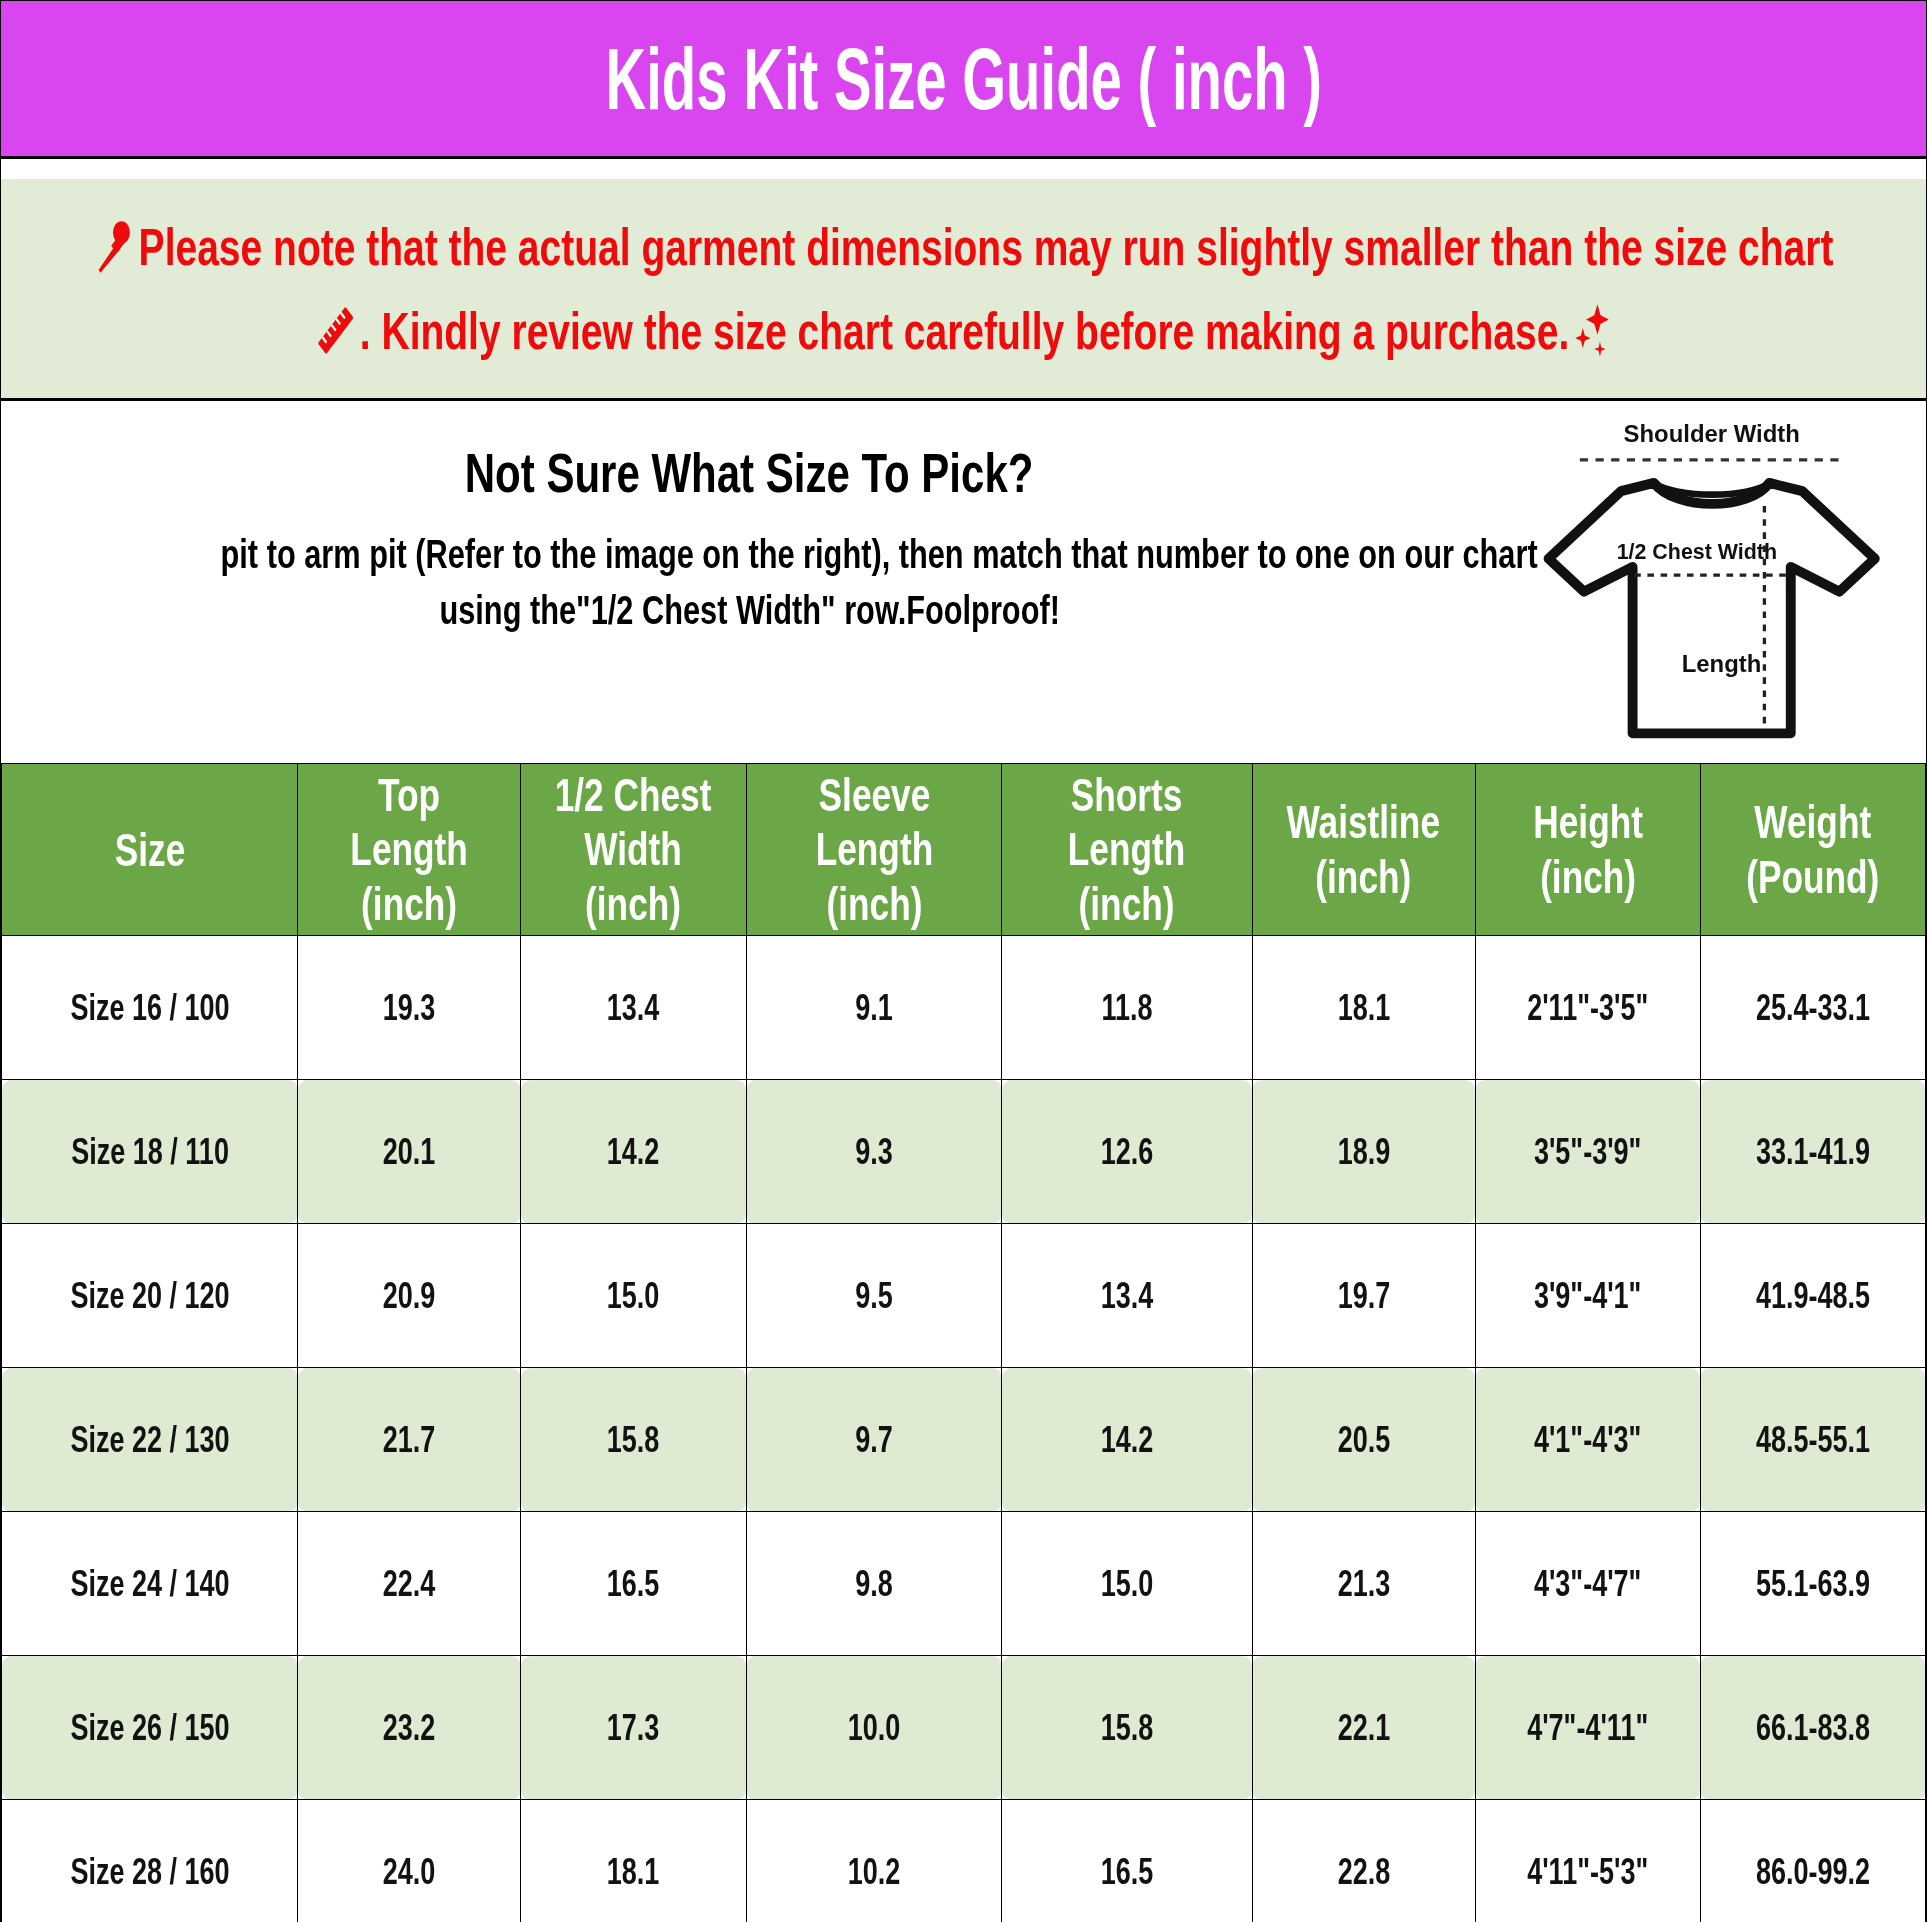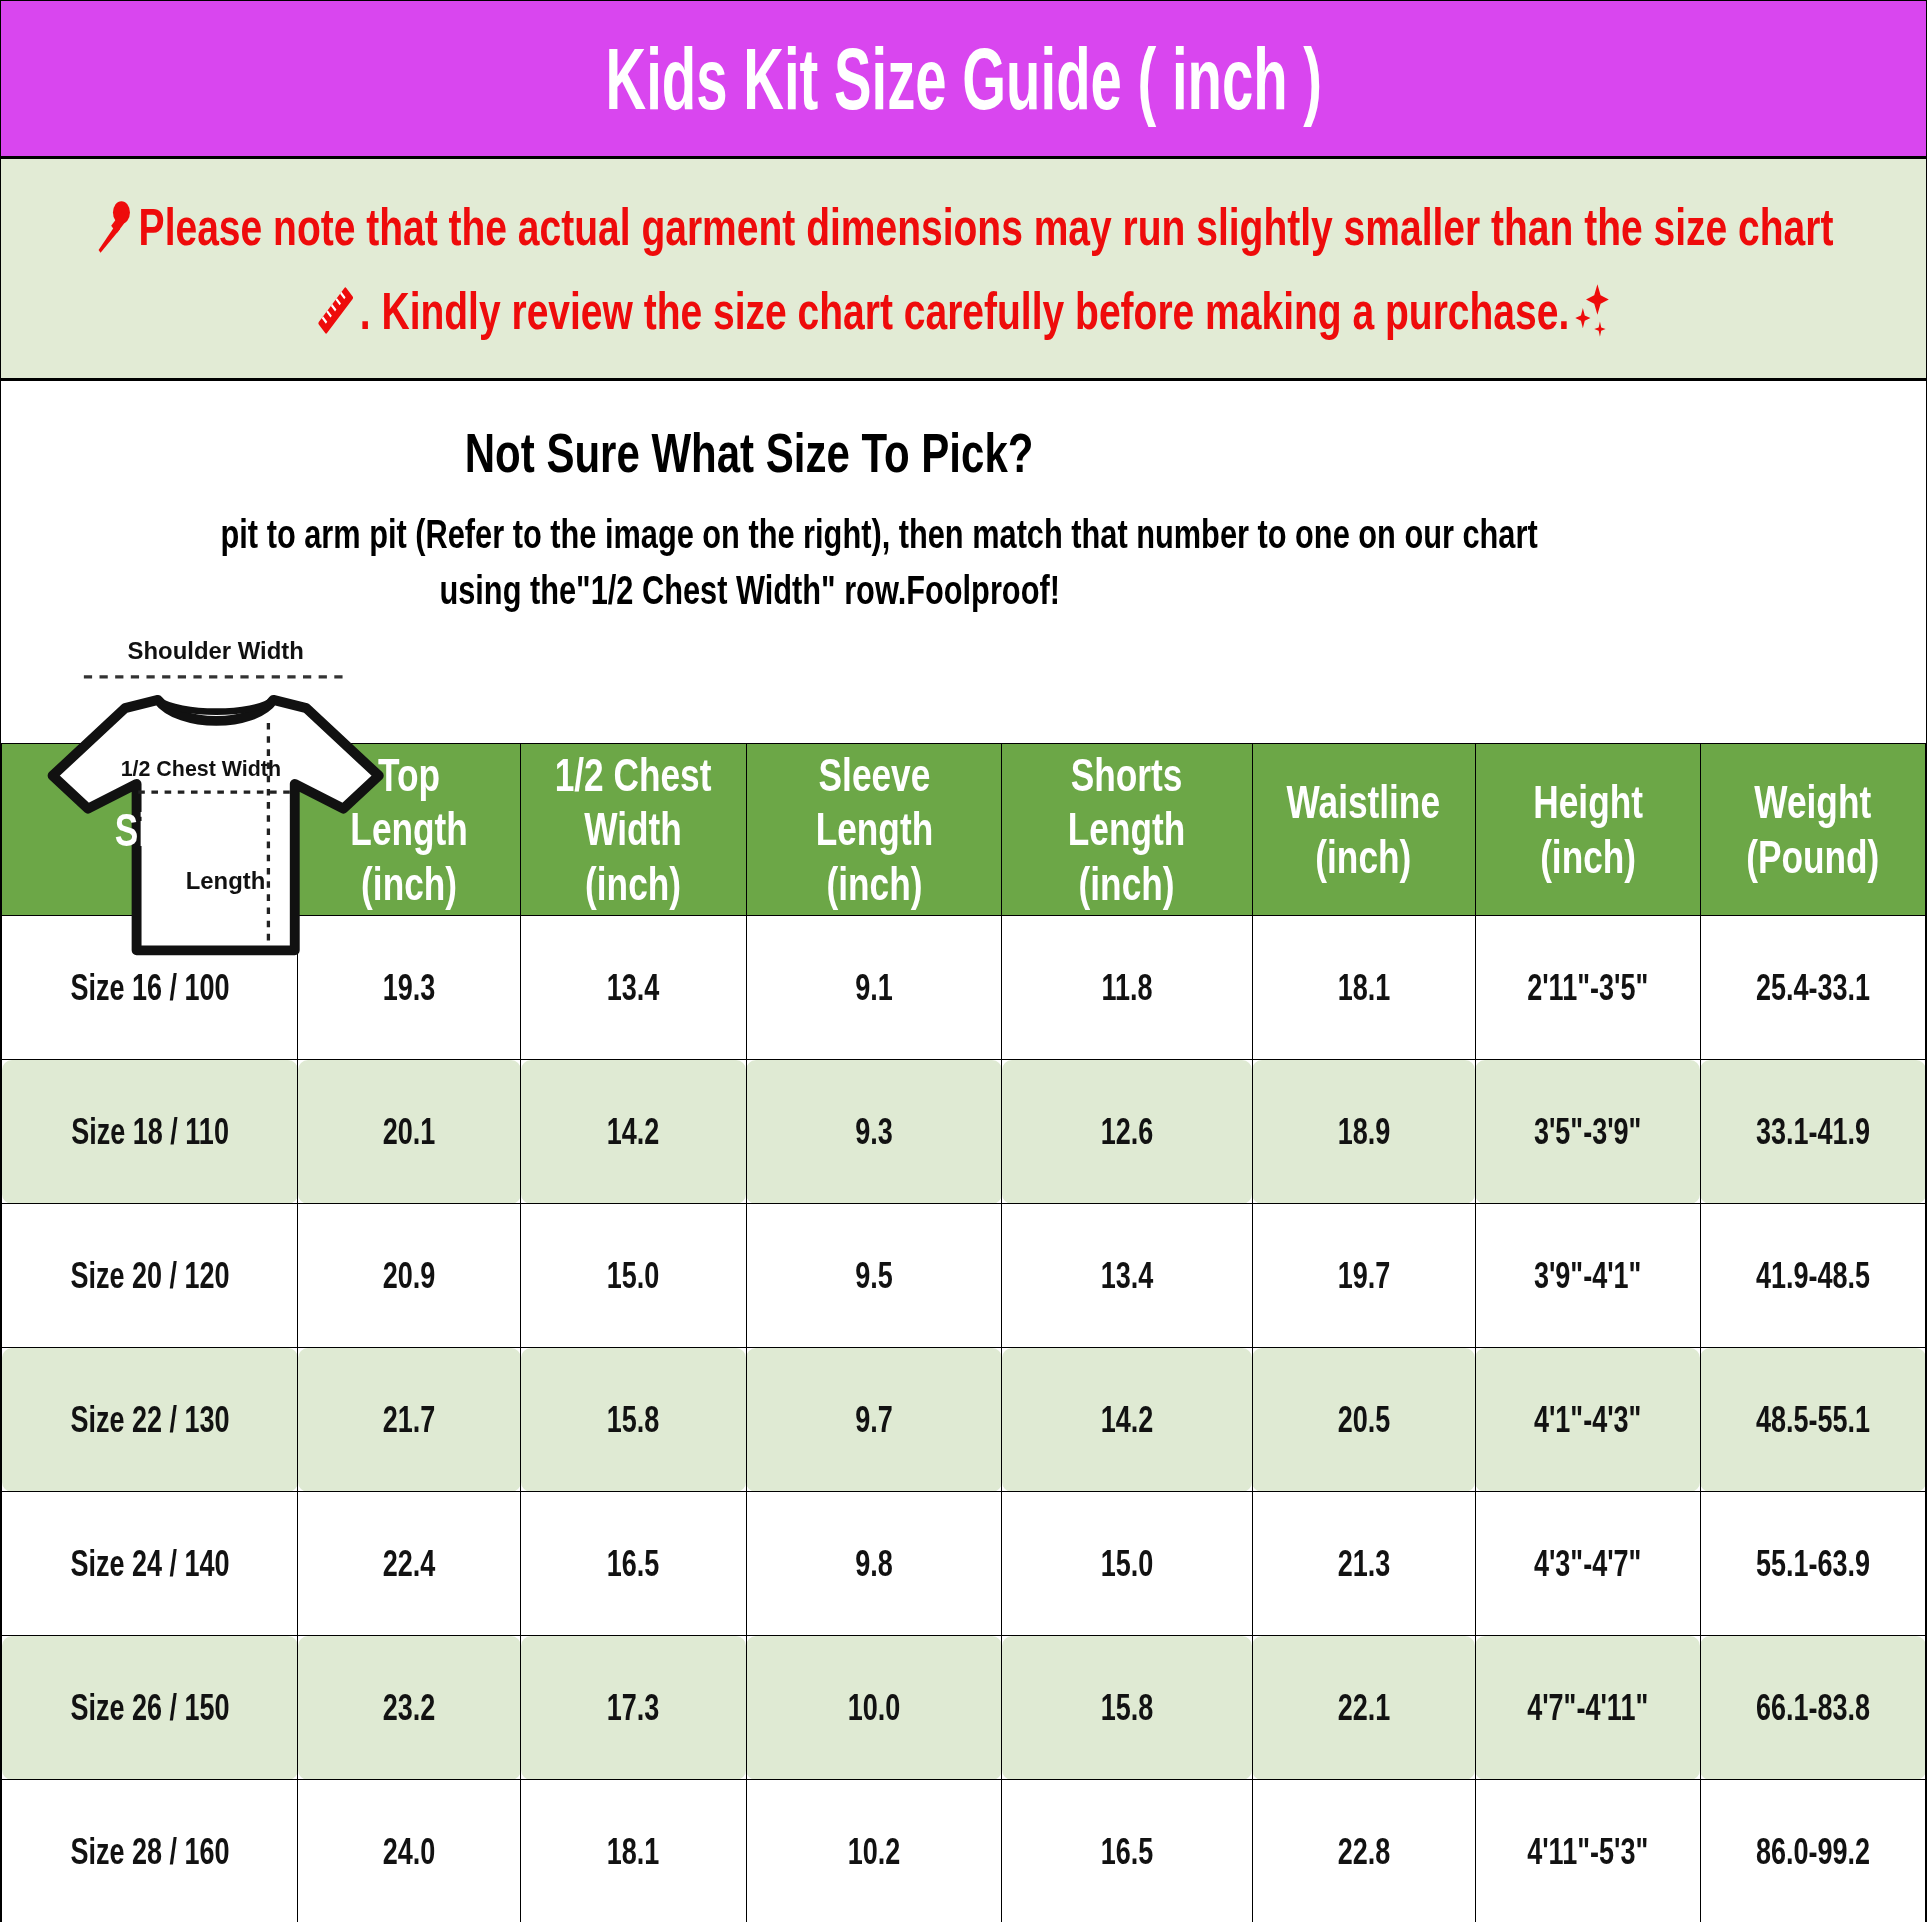--- a/index.html
+++ b/index.html
@@ -21,31 +21,31 @@
   }
   .page-title {
     font-size:88px; color:#ffffff; white-space:nowrap;
     display:inline-block; transform:scaleX(0.64); transform-origin:50% 50%;
   }
 
   
   .notice {
     height:222px; background:#e2ebd5;
     display:flex; flex-direction:column; align-items:center; justify-content:center;
-    gap:23px; border-bottom:3.6px solid #000;
+    gap:23px; border-bottom:3.6px solid #000;margin-top:20px;
   }
   .notice-line {
     display:inline-flex; align-items:center; gap:3.6px;
     color:#ee0b0b; font-size:52px; white-space:nowrap;
     transform:scaleX(0.75); transform-origin:50% 50%;
   }
   .notice-line svg { flex:0 0 auto; }
 
   
-  .info { height:362px; background:#fff; display:flex;flex-direction:column; }
+  .info { height:362px; background:#fff; display:flex; }
   .info-text { width:1497px; padding-top:39px; text-align:center; }
   .info-heading { font-size:56px; color:#000; margin-bottom:19.7px; }
   .info-heading .cond, .info-line .cond { white-space:nowrap; }
   .info-line { font-size:41px; color:#000; line-height:56px; }
   .diagram { width:430px; position:relative; padding-top:16px; text-align:center; }
 
   
   table.size-table { width:100%; border-collapse:collapse; table-layout:fixed; }
   .size-table th, .size-table td {
     border:1.8px solid #000; text-align:center; vertical-align:middle; padding:0;

